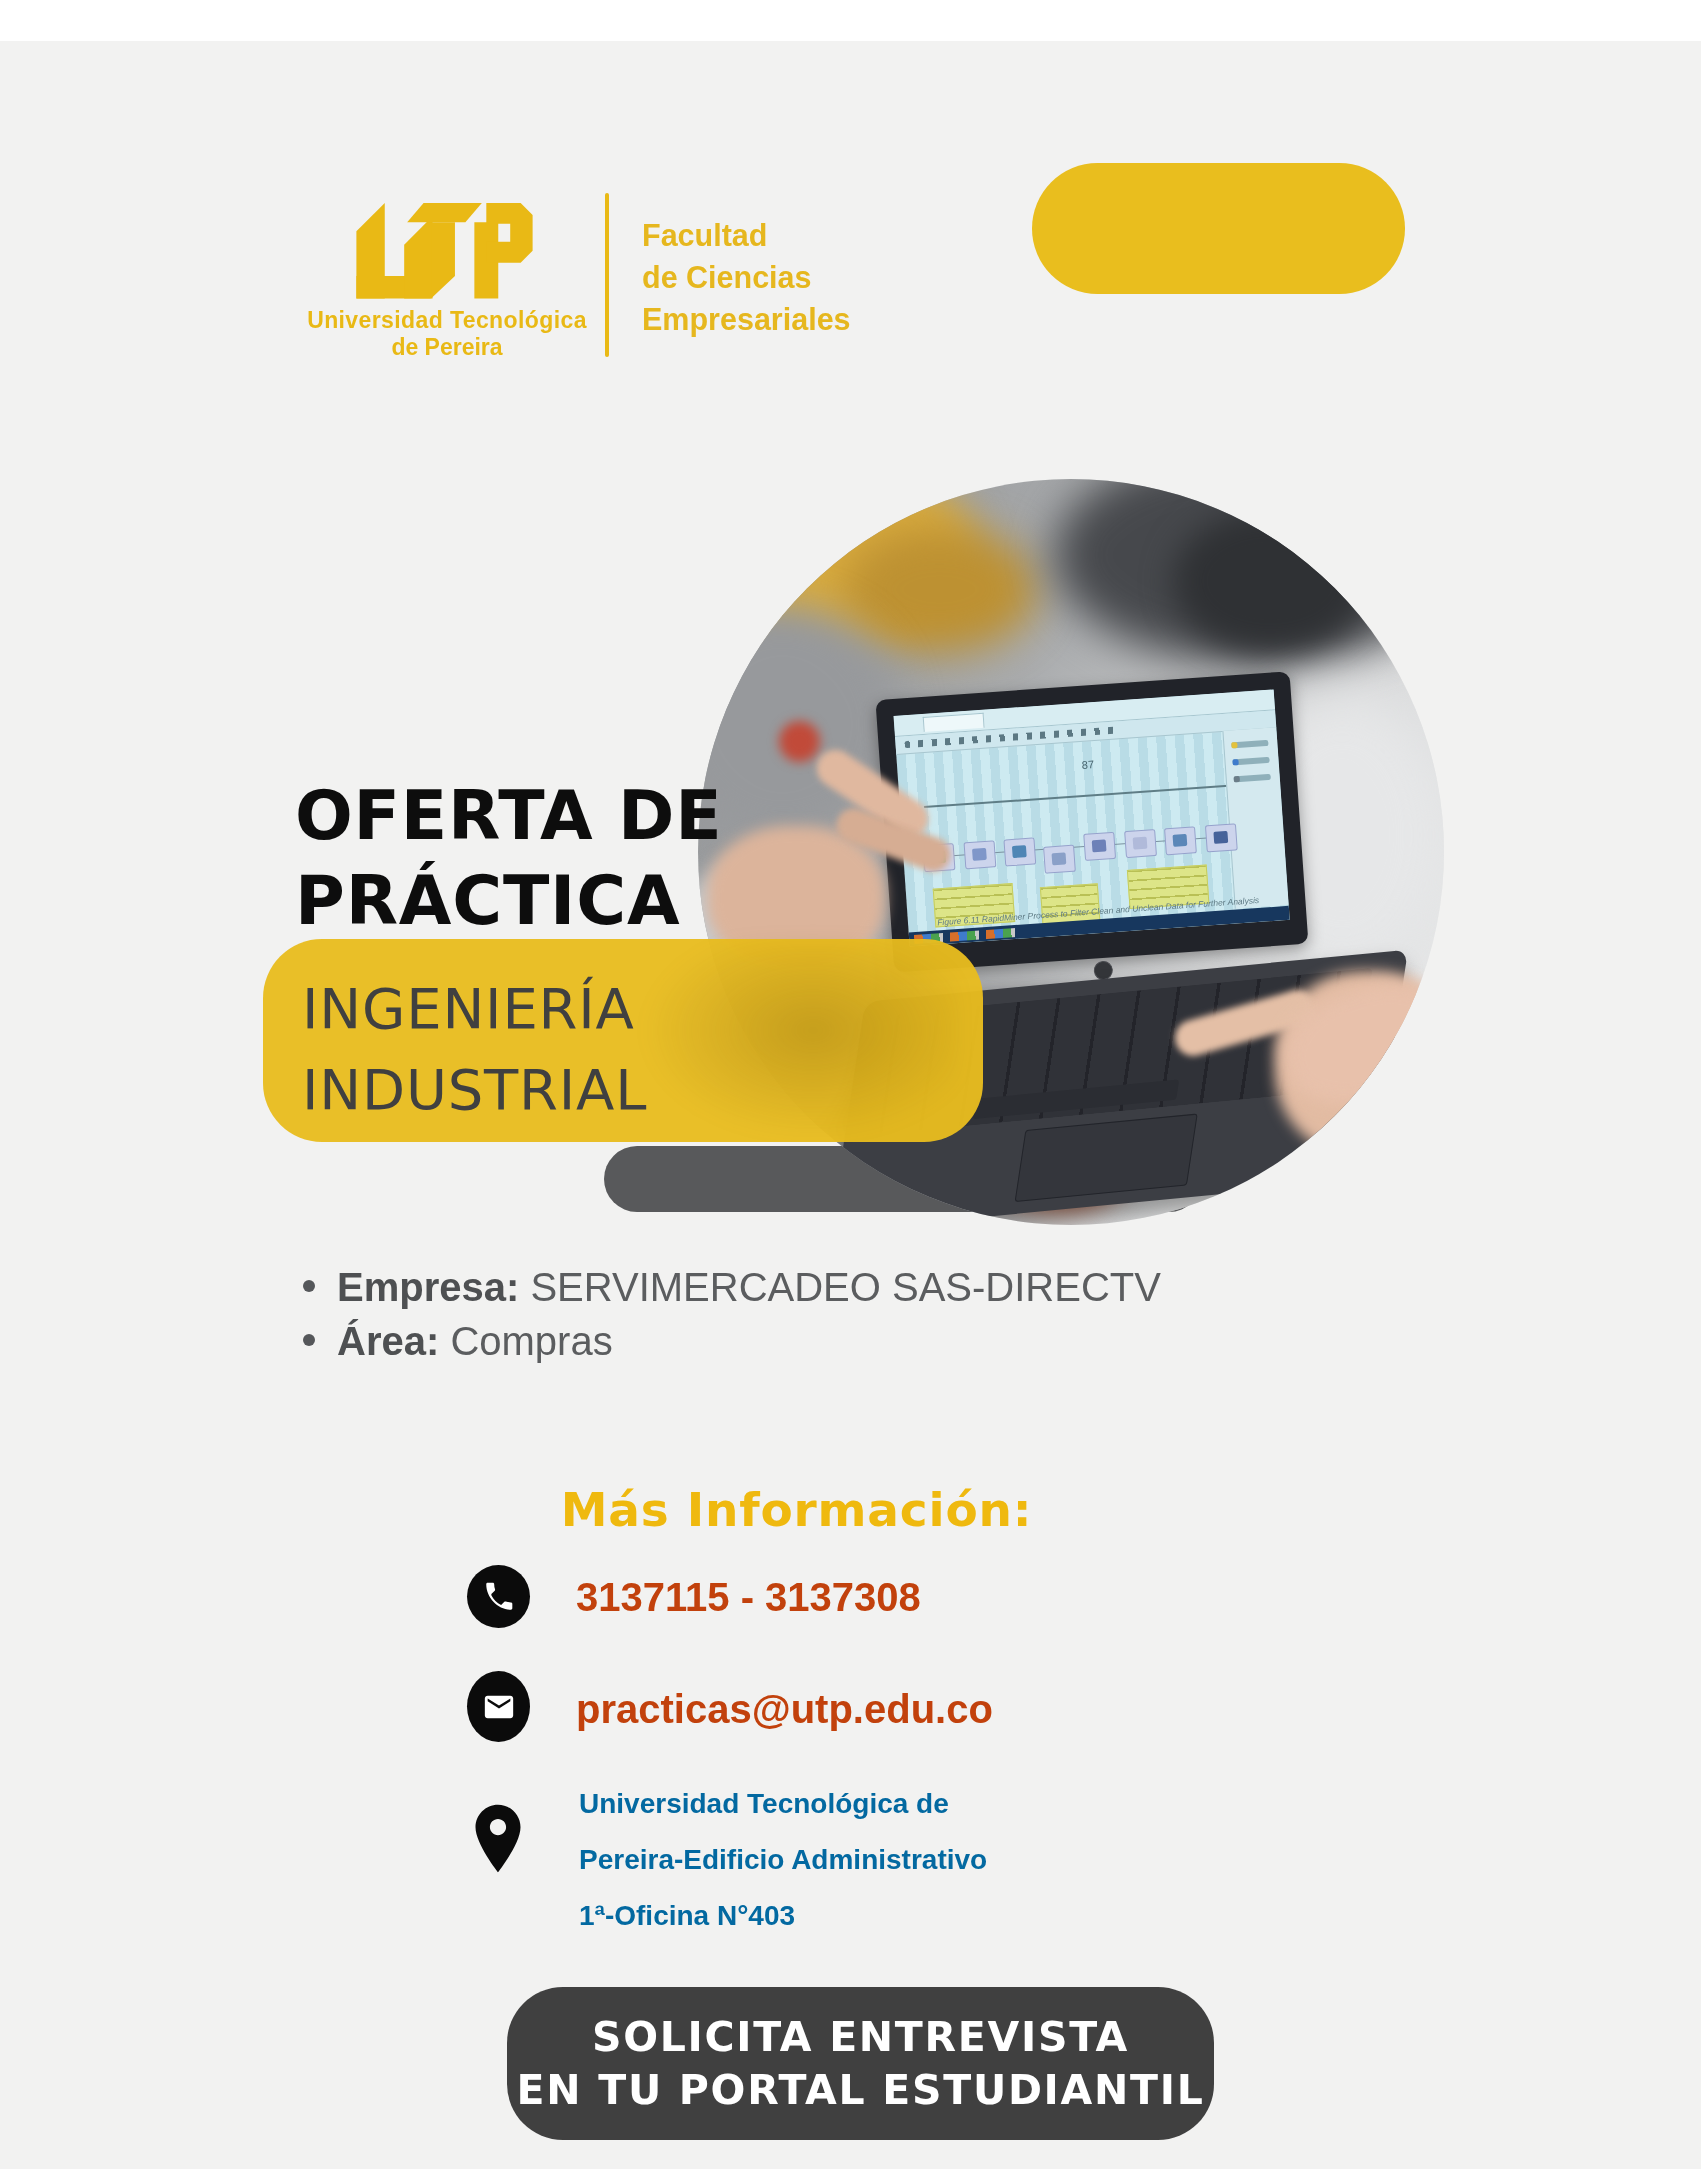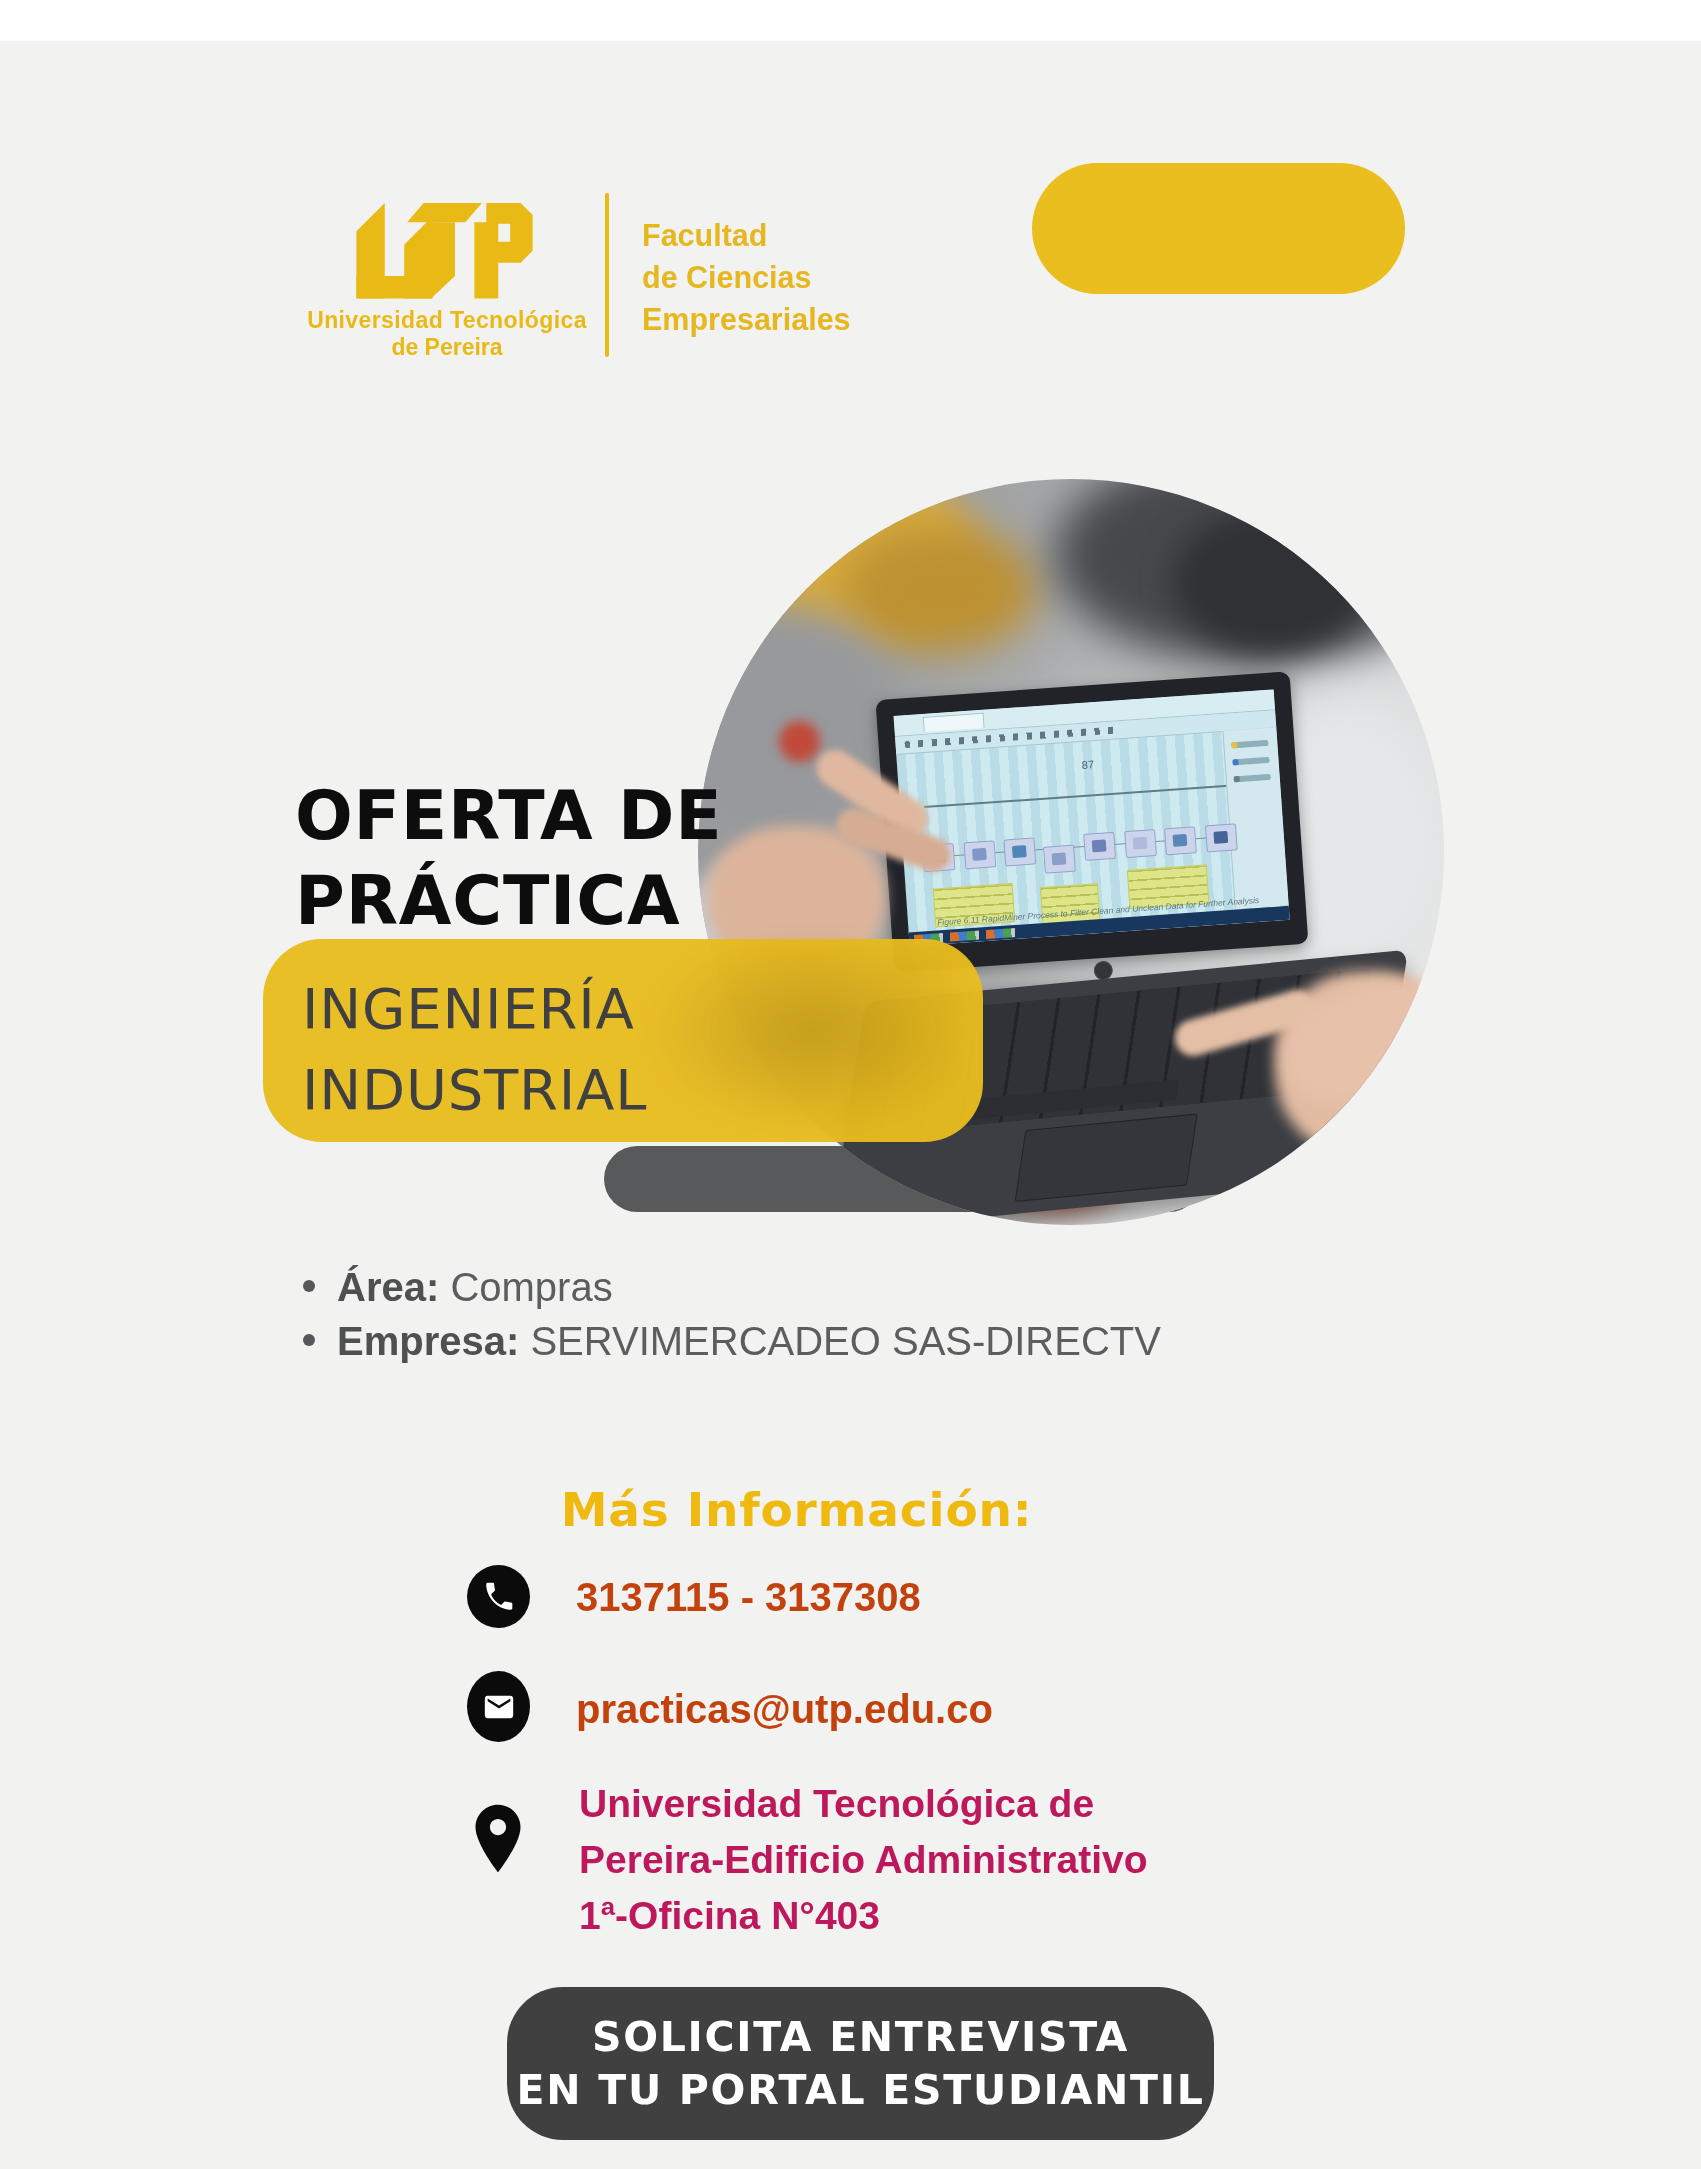--- a/index.html
+++ b/index.html
@@ -101,21 +101,21 @@
   .more-info{left:0;top:1482px;width:1593px;text-align:center;font-size:47px;font-weight:bold;color:#EFB90F;
              letter-spacing:0.8px;font-family:"DejaVu Sans","Liberation Sans",sans-serif;}
   .c-icon{width:63px;height:63px;border-radius:50%;background:#0b0b0b;display:flex;align-items:center;justify-content:center;}
   .c-icon svg{width:34px;height:34px;fill:#ffffff;}
   .icon-phone{left:467px;top:1565px;}
   .icon-mail{left:467px;top:1671px;width:63px;height:71px;border-radius:50%;}
   .pin{left:471px;top:1802px;width:54px;height:73px;}
   .c-text{font-size:40px;font-weight:bold;color:#c2410c;text-align:center;}
   .t-phone{left:576px;top:1575px;}
   .t-mail{left:576px;top:1687px;}
-  .address{left:579px;top:1776px;font-size:39px;line-height:56px;font-weight:bold;color:#be185d;}
+  .address{left:579px;top:1776px;font-size:28px;line-height:56px;font-weight:bold;color:#0369a1;}
   
   .cta{left:507px;top:1987px;width:707px;height:153px;background:#404040;border-radius:56px;cursor:pointer;
        display:flex;flex-direction:column;align-items:center;justify-content:center;}
   .cta div{font-size:41px;line-height:53px;font-weight:800;color:#ffffff;letter-spacing:1.7px;
            font-family:"DejaVu Sans","Liberation Sans",sans-serif;}
 </style>
 </head>
 <body>
 
 <div class="canvas">
@@ -241,27 +241,27 @@
     <div class="banner-hand"></div>
     <div class="banner-text">
       <div>INGENIERÍA</div>
       <div>INDUSTRIAL</div>
     </div>
   </div>
 
   <div class="abs details">
     <div class="drow">
       <span class="dot"></span>
+      <span class="dlabel">Empresa:</span>
+      <span class="dvalue">SERVIMERCADEO SAS-DIRECTV</span>
+    </div>
+    <div class="drow">
+      <span class="dot"></span>
       <span class="dlabel">Área:</span>
       <span class="dvalue">Compras</span>
-    </div>
-    <div class="drow">
-      <span class="dot"></span>
-      <span class="dlabel">Empresa:</span>
-      <span class="dvalue">SERVIMERCADEO SAS-DIRECTV</span>
     </div>
   </div>
 
   <div class="abs more-info">Más Información:</div>
 
   <div class="abs c-icon icon-phone">
     <svg viewBox="0 0 24 24">
         <path d="M6.6 10.8c1.5 3 3.9 5.4 6.9 6.9l2.3-2.3c.3-.3.7-.4 1-.2 1.1.4 2.4.6 3.6.6.6 0 1 .4 1 1V20c0 .6-.4 1-1 1C11.4 21 3 12.6 3 3c0-.6.4-1 1-1h3.6c.6 0 1 .4 1 1 0 1.3.2 2.5.6 3.6.1.3 0 .7-.2 1l-2.4 2.2z"></path>
       </svg>
   </div>

